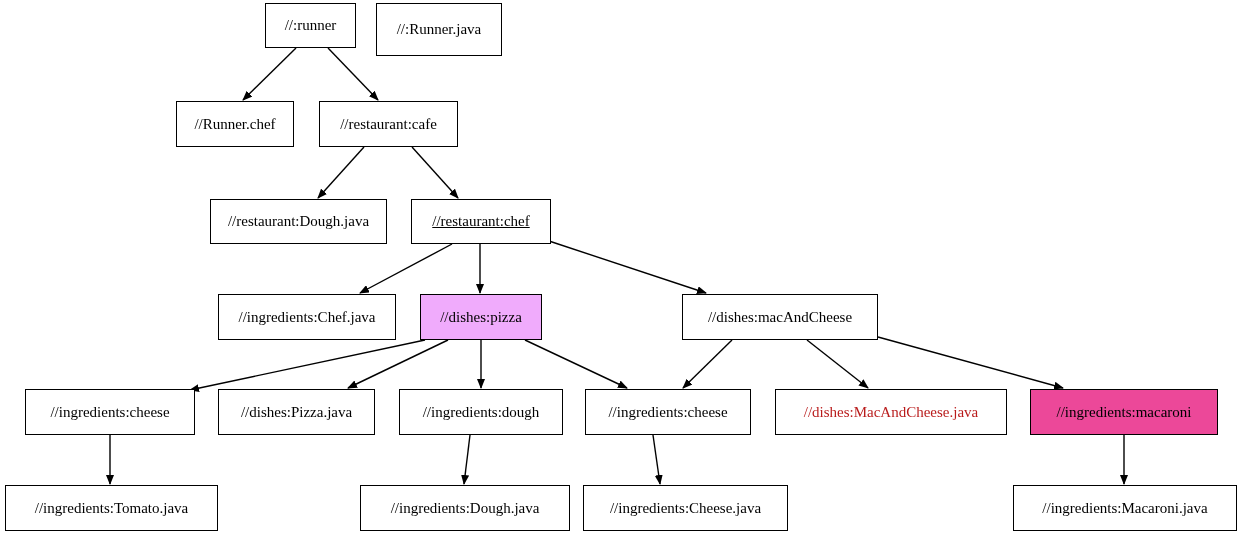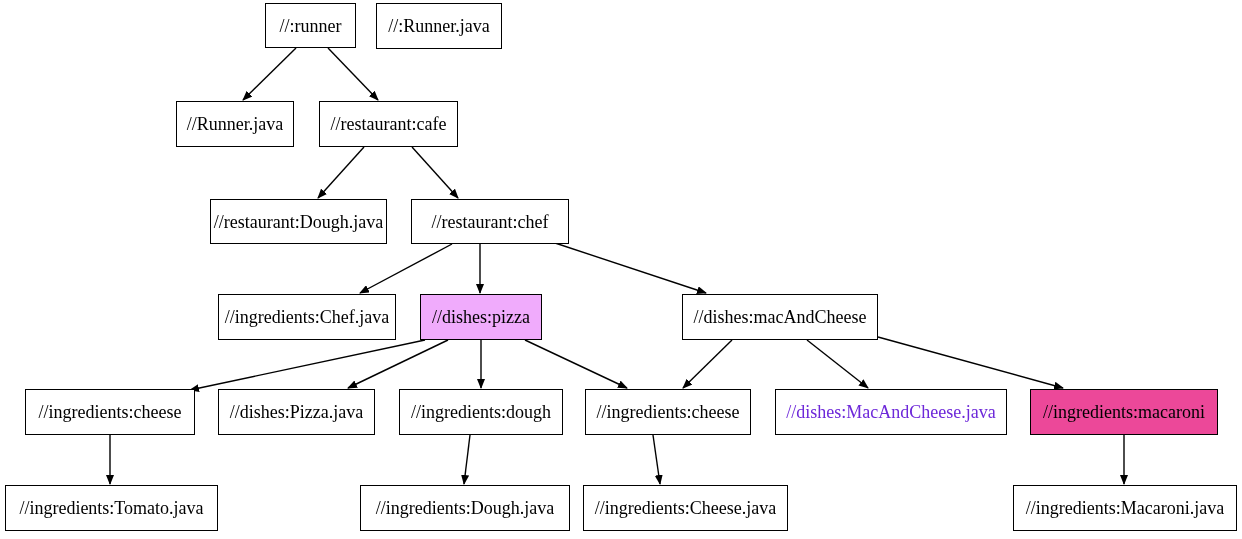--- a/index.html
+++ b/index.html
@@ -38,21 +38,21 @@
     box-sizing: border-box;
     border: 1px solid #000000;
     background: #ffffff;
     display: flex;
     align-items: center;
     justify-content: center;
     white-space: nowrap;
   }
   .graph-node .node-label {
     font-family: "Liberation Serif", "DejaVu Serif", serif;
-    font-size: 18px;
+    font-size: 15px;
     line-height: 1;
     color: #000000;
     letter-spacing: 0px;
   }
 </style>
 </head>
 <body>
 
 <div id="graph-canvas">
 
@@ -81,33 +81,33 @@
         <line x1="470" y1="435" x2="464" y2="484" stroke="#000000" stroke-width="1.4" marker-end="url(#arrowhead)"></line>
         <line x1="653" y1="435" x2="660" y2="484" stroke="#000000" stroke-width="1.4" marker-end="url(#arrowhead)"></line>
         <line x1="1124" y1="435" x2="1124" y2="484" stroke="#000000" stroke-width="1.4" marker-end="url(#arrowhead)"></line>
       </g>
   </svg>
 
   <div id="node-layer">
       <div class="graph-node" style="left: 265px; top: 3px; width: 91px; height: 45px; border-color: rgb(0, 0, 0); background: rgb(255, 255, 255);">
         <span class="node-label" style="color: rgb(0, 0, 0);">//:runner</span>
       </div>
-      <div class="graph-node" style="left: 376px; top: 3px; width: 126px; height: 46px; border-color: rgb(0, 0, 0); background: rgb(255, 255, 255);">
+      <div class="graph-node" style="left: 376px; top: 3px; width: 126px; height: 53px; border-color: rgb(0, 0, 0); background: rgb(255, 255, 255);">
         <span class="node-label" style="color: rgb(0, 0, 0);">//:Runner.java</span>
       </div>
       <div class="graph-node" style="left: 176px; top: 101px; width: 118px; height: 46px; border-color: rgb(0, 0, 0); background: rgb(255, 255, 255);">
-        <span class="node-label" style="color: rgb(0, 0, 0);">//Runner.java</span>
+        <span class="node-label" style="color: rgb(0, 0, 0);">//Runner.chef</span>
       </div>
       <div class="graph-node" style="left: 319px; top: 101px; width: 139px; height: 46px; border-color: rgb(0, 0, 0); background: rgb(255, 255, 255);">
         <span class="node-label" style="color: rgb(0, 0, 0);">//restaurant:cafe</span>
       </div>
       <div class="graph-node" style="left: 210px; top: 199px; width: 177px; height: 45px; border-color: rgb(0, 0, 0); background: rgb(255, 255, 255);">
         <span class="node-label" style="color: rgb(0, 0, 0);">//restaurant:Dough.java</span>
       </div>
-      <div class="graph-node" style="left: 411px; top: 199px; width: 158px; height: 45px; border-color: rgb(0, 0, 0); background: rgb(255, 255, 255);">
+      <div class="graph-node" style="left: 411px; top: 199px; width: 140px; height: 45px; border-color: rgb(0, 0, 0); background: rgb(255, 255, 255); text-decoration: underline;">
         <span class="node-label" style="color: rgb(0, 0, 0);">//restaurant:chef</span>
       </div>
       <div class="graph-node" style="left: 218px; top: 294px; width: 178px; height: 46px; border-color: rgb(0, 0, 0); background: rgb(255, 255, 255);">
         <span class="node-label" style="color: rgb(0, 0, 0);">//ingredients:Chef.java</span>
       </div>
       <div class="graph-node" style="left: 420px; top: 294px; width: 122px; height: 46px; border-color: rgb(0, 0, 0); background: #f0abfc;">
         <span class="node-label" style="color: rgb(0, 0, 0);">//dishes:pizza</span>
       </div>
       <div class="graph-node" style="left: 682px; top: 294px; width: 196px; height: 46px; border-color: rgb(0, 0, 0); background: rgb(255, 255, 255);">
         <span class="node-label" style="color: rgb(0, 0, 0);">//dishes:macAndCheese</span>
@@ -118,21 +118,21 @@
       <div class="graph-node" style="left: 218px; top: 389px; width: 157px; height: 46px; border-color: rgb(0, 0, 0); background: rgb(255, 255, 255);">
         <span class="node-label" style="color: rgb(0, 0, 0);">//dishes:Pizza.java</span>
       </div>
       <div class="graph-node" style="left: 399px; top: 389px; width: 164px; height: 46px; border-color: rgb(0, 0, 0); background: rgb(255, 255, 255);">
         <span class="node-label" style="color: rgb(0, 0, 0);">//ingredients:dough</span>
       </div>
       <div class="graph-node" style="left: 585px; top: 389px; width: 166px; height: 46px; border-color: rgb(0, 0, 0); background: rgb(255, 255, 255);">
         <span class="node-label" style="color: rgb(0, 0, 0);">//ingredients:cheese</span>
       </div>
       <div class="graph-node" style="left: 775px; top: 389px; width: 232px; height: 46px; border-color: rgb(0, 0, 0); background: rgb(255, 255, 255);">
-        <span class="node-label" style="color: #6d28d9;">//dishes:MacAndCheese.java</span>
+        <span class="node-label" style="color: #b91c1c;">//dishes:MacAndCheese.java</span>
       </div>
       <div class="graph-node" style="left: 1030px; top: 389px; width: 188px; height: 46px; border-color: rgb(0, 0, 0); background: #ec4899;">
         <span class="node-label" style="color: rgb(0, 0, 0);">//ingredients:macaroni</span>
       </div>
       <div class="graph-node" style="left: 5px; top: 485px; width: 213px; height: 46px; border-color: rgb(0, 0, 0); background: rgb(255, 255, 255);">
         <span class="node-label" style="color: rgb(0, 0, 0);">//ingredients:Tomato.java</span>
       </div>
       <div class="graph-node" style="left: 360px; top: 485px; width: 210px; height: 46px; border-color: rgb(0, 0, 0); background: rgb(255, 255, 255);">
         <span class="node-label" style="color: rgb(0, 0, 0);">//ingredients:Dough.java</span>
       </div>

